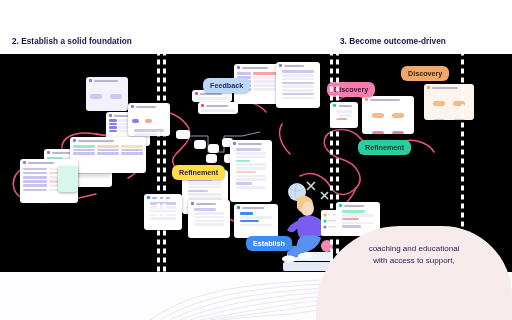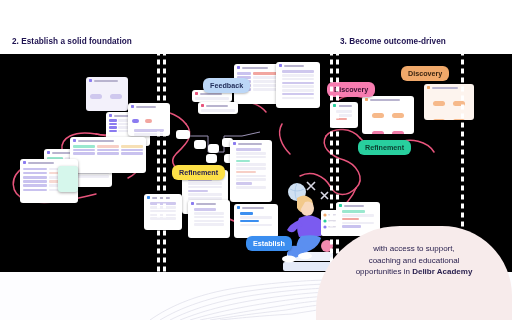--- a/index.html
+++ b/index.html
@@ -522,20 +522,17 @@
       <path d="M180,54 C200,46 226,38 268,32 C302,27 326,26 330,26"></path>
       <path d="M190,54 C210,48 234,42 274,36 C306,31 328,30 330,30"></path>
       <path d="M200,54 C220,50 242,46 280,40 C310,35 329,34 330,34"></path>
       <path d="M210,54 C230,51 250,48 286,44 C314,39 330,38 330,38"></path>
       <path d="M220,54 C240,52 258,50 292,48 C318,44 330,42 330,42"></path>
     </g>
   </svg>
 
   <div class="blob"></div>
   <div class="blob-text">
+    <div>coaching and educational</div>
     <div>with access to support,</div>
-    <div>coaching and educational</div>
-    <div>
-      <span>opportunities in </span><span class="strong">Delibr Academy</span>
-    </div>
   </div>
 
 </div>
 
 </body></html>

